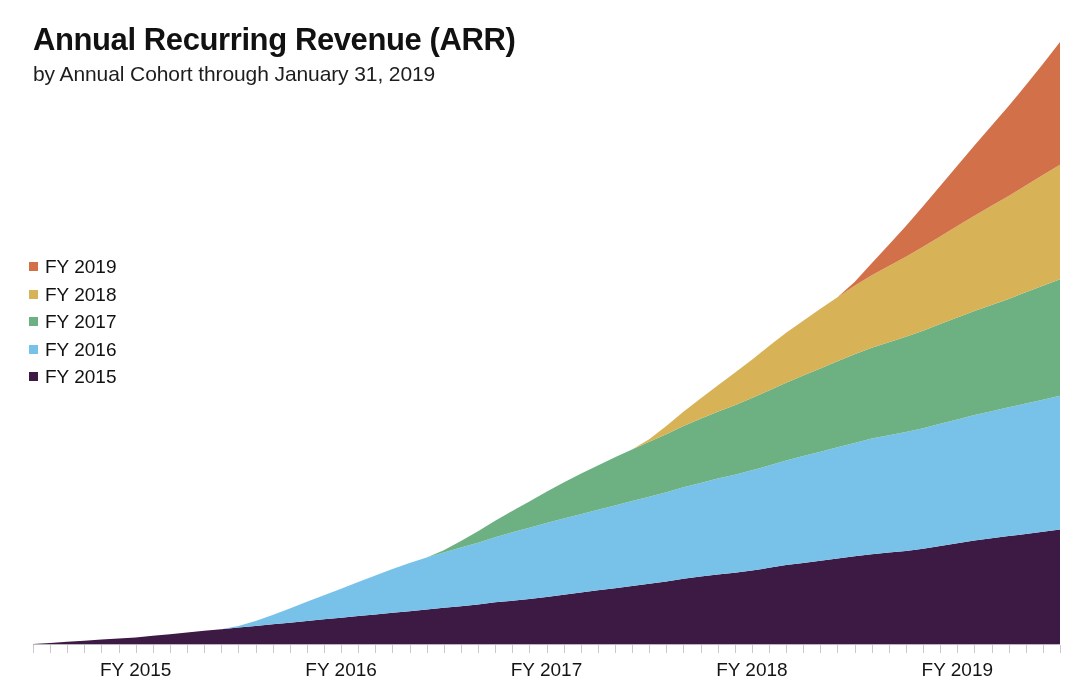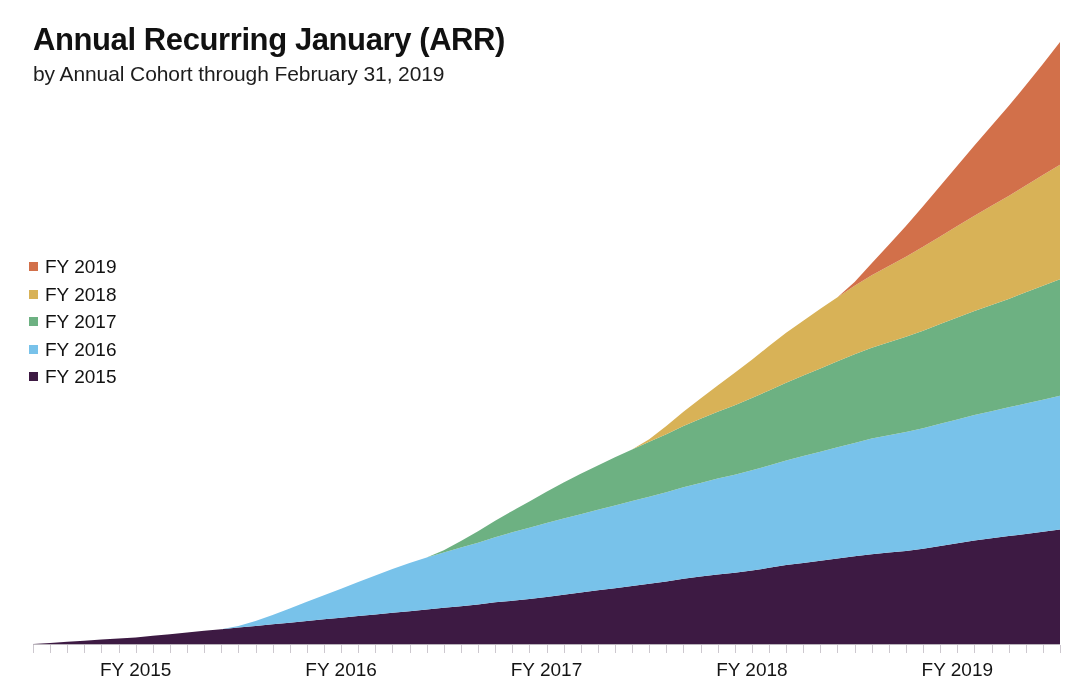--- a/index.html
+++ b/index.html
@@ -50,22 +50,22 @@
     position:absolute; top:0; font-size:19px; line-height:30px;
     color:#141414; transform:translateX(-50%); white-space:nowrap;
   }
 </style>
 </head>
 <body>
 
 <div id="chart-root">
 
   <div class="title-block">
-    <div class="chart-title">Annual Recurring January (ARR)</div>
-    <div class="chart-subtitle">by Annual Cohort through February 31, 2019</div>
+    <div class="chart-title">Annual Recurring Revenue (ARR)</div>
+    <div class="chart-subtitle">by Annual Cohort through January 31, 2019</div>
   </div>
 
   <div class="plot">
     <svg id="area-svg" viewBox="0 0 1027 602" preserveAspectRatio="none">
         <path d="M 0.00 602.00 L 17.12 602.00 L 34.23 602.00 L 51.35 602.00 L 68.47 602.00 L 85.58 602.00 L 102.70 602.00 L 119.82 602.00 L 136.93 602.00 L 154.05 602.00 L 171.17 602.00 L 188.28 602.00 L 205.40 602.00 L 222.52 602.00 L 239.63 602.00 L 256.75 602.00 L 273.87 602.00 L 290.98 602.00 L 308.10 602.00 L 325.22 602.00 L 342.33 602.00 L 359.45 602.00 L 376.57 602.00 L 393.68 602.00 L 410.80 602.00 L 427.92 602.00 L 445.03 602.00 L 462.15 602.00 L 479.27 602.00 L 496.38 602.00 L 513.50 602.00 L 530.62 602.00 L 547.73 602.00 L 564.85 602.00 L 581.97 602.00 L 599.08 602.00 L 616.20 602.00 L 633.32 602.00 L 650.43 602.00 L 667.55 602.00 L 684.67 602.00 L 701.78 602.00 L 718.90 602.00 L 736.02 602.00 L 753.13 602.00 L 770.25 602.00 L 787.37 602.00 L 804.48 602.00 L 821.60 602.00 L 838.72 602.00 L 855.83 602.00 L 872.95 602.00 L 890.07 602.00 L 907.18 602.00 L 924.30 602.00 L 941.42 602.00 L 958.53 602.00 L 975.65 602.00 L 992.77 602.00 L 1009.88 602.00 L 1027.00 602.00 L 1027.00 487.52 L 1009.88 489.71 L 992.77 491.90 L 975.65 494.09 L 958.53 496.28 L 941.42 498.47 L 924.30 501.21 L 907.18 503.95 L 890.07 506.69 L 872.95 508.88 L 855.83 510.52 L 838.72 512.17 L 821.60 514.36 L 804.48 516.55 L 787.37 518.74 L 770.25 520.93 L 753.13 523.12 L 736.02 525.86 L 718.90 528.60 L 701.78 530.79 L 684.67 532.43 L 667.55 534.62 L 650.43 536.82 L 633.32 539.55 L 616.20 541.75 L 599.08 543.94 L 581.97 546.13 L 564.85 548.32 L 547.73 550.51 L 530.62 552.70 L 513.50 554.89 L 496.38 557.08 L 479.27 558.73 L 462.15 560.37 L 445.03 562.56 L 427.92 564.20 L 410.80 565.85 L 393.68 567.49 L 376.57 569.13 L 359.45 570.78 L 342.33 572.42 L 325.22 574.06 L 308.10 575.71 L 290.98 577.35 L 273.87 578.99 L 256.75 580.64 L 239.63 582.28 L 222.52 583.92 L 205.40 585.57 L 188.28 587.21 L 171.17 588.85 L 154.05 590.50 L 136.93 592.14 L 119.82 593.78 L 102.70 595.43 L 85.58 596.52 L 68.47 597.62 L 51.35 598.71 L 34.23 599.81 L 17.12 600.90 L 0.00 602.00 Z" fill="#3d1a43" shape-rendering="geometricPrecision"></path>
         <path d="M 0.00 602.00 L 17.12 600.90 L 34.23 599.81 L 51.35 598.71 L 68.47 597.62 L 85.58 596.52 L 102.70 595.43 L 119.82 593.78 L 136.93 592.14 L 154.05 590.50 L 171.17 588.85 L 188.28 587.21 L 205.40 585.57 L 222.52 583.92 L 239.63 582.28 L 256.75 580.64 L 273.87 578.99 L 290.98 577.35 L 308.10 575.71 L 325.22 574.06 L 342.33 572.42 L 359.45 570.78 L 376.57 569.13 L 393.68 567.49 L 410.80 565.85 L 427.92 564.20 L 445.03 562.56 L 462.15 560.37 L 479.27 558.73 L 496.38 557.08 L 513.50 554.89 L 530.62 552.70 L 547.73 550.51 L 564.85 548.32 L 581.97 546.13 L 599.08 543.94 L 616.20 541.75 L 633.32 539.55 L 650.43 536.82 L 667.55 534.62 L 684.67 532.43 L 701.78 530.79 L 718.90 528.60 L 736.02 525.86 L 753.13 523.12 L 770.25 520.93 L 787.37 518.74 L 804.48 516.55 L 821.60 514.36 L 838.72 512.17 L 855.83 510.52 L 872.95 508.88 L 890.07 506.69 L 907.18 503.95 L 924.30 501.21 L 941.42 498.47 L 958.53 496.28 L 975.65 494.09 L 992.77 491.90 L 1009.88 489.71 L 1027.00 487.52 L 1027.00 353.86 L 1009.88 357.69 L 992.77 361.53 L 975.65 365.36 L 958.53 369.20 L 941.42 373.03 L 924.30 377.41 L 907.18 381.80 L 890.07 386.18 L 872.95 390.01 L 855.83 393.30 L 838.72 396.59 L 821.60 400.97 L 804.48 405.35 L 787.37 409.73 L 770.25 414.11 L 753.13 418.50 L 736.02 423.43 L 718.90 428.36 L 701.78 432.74 L 684.67 436.57 L 667.55 440.96 L 650.43 445.34 L 633.32 450.27 L 616.20 454.65 L 599.08 459.03 L 581.97 463.41 L 564.85 467.80 L 547.73 472.18 L 530.62 476.56 L 513.50 480.94 L 496.38 485.87 L 479.27 490.25 L 462.15 495.18 L 445.03 500.66 L 427.92 505.59 L 410.80 510.52 L 393.68 515.45 L 376.57 520.93 L 359.45 526.96 L 342.33 533.53 L 325.22 540.10 L 308.10 546.68 L 290.98 553.25 L 273.87 559.82 L 256.75 566.39 L 239.63 572.97 L 222.52 578.99 L 205.40 583.92 L 188.28 587.21 L 171.17 588.85 L 154.05 590.50 L 136.93 592.14 L 119.82 593.78 L 102.70 595.43 L 85.58 596.52 L 68.47 597.62 L 51.35 598.71 L 34.23 599.81 L 17.12 600.90 L 0.00 602.00 Z" fill="#78c2ea" shape-rendering="geometricPrecision"></path>
         <path d="M 0.00 602.00 L 17.12 600.90 L 34.23 599.81 L 51.35 598.71 L 68.47 597.62 L 85.58 596.52 L 102.70 595.43 L 119.82 593.78 L 136.93 592.14 L 154.05 590.50 L 171.17 588.85 L 188.28 587.21 L 205.40 583.92 L 222.52 578.99 L 239.63 572.97 L 256.75 566.39 L 273.87 559.82 L 290.98 553.25 L 308.10 546.68 L 325.22 540.10 L 342.33 533.53 L 359.45 526.96 L 376.57 520.93 L 393.68 515.45 L 410.80 510.52 L 427.92 505.59 L 445.03 500.66 L 462.15 495.18 L 479.27 490.25 L 496.38 485.87 L 513.50 480.94 L 530.62 476.56 L 547.73 472.18 L 564.85 467.80 L 581.97 463.41 L 599.08 459.03 L 616.20 454.65 L 633.32 450.27 L 650.43 445.34 L 667.55 440.96 L 684.67 436.57 L 701.78 432.74 L 718.90 428.36 L 736.02 423.43 L 753.13 418.50 L 770.25 414.11 L 787.37 409.73 L 804.48 405.35 L 821.60 400.97 L 838.72 396.59 L 855.83 393.30 L 872.95 390.01 L 890.07 386.18 L 907.18 381.80 L 924.30 377.41 L 941.42 373.03 L 958.53 369.20 L 975.65 365.36 L 992.77 361.53 L 1009.88 357.69 L 1027.00 353.86 L 1027.00 237.18 L 1009.88 243.76 L 992.77 250.33 L 975.65 256.90 L 958.53 262.93 L 941.42 268.96 L 924.30 275.53 L 907.18 282.10 L 890.07 288.68 L 872.95 294.70 L 855.83 300.18 L 838.72 305.66 L 821.60 312.23 L 804.48 319.35 L 787.37 326.47 L 770.25 333.59 L 753.13 340.71 L 736.02 348.38 L 718.90 356.05 L 701.78 363.17 L 684.67 369.75 L 667.55 376.87 L 650.43 383.99 L 633.32 392.20 L 616.20 399.87 L 599.08 407.54 L 581.97 415.21 L 564.85 423.43 L 547.73 431.64 L 530.62 440.41 L 513.50 449.72 L 496.38 459.58 L 479.27 468.89 L 462.15 478.75 L 445.03 489.16 L 427.92 499.02 L 410.80 508.33 L 393.68 515.45 L 376.57 520.93 L 359.45 526.96 L 342.33 533.53 L 325.22 540.10 L 308.10 546.68 L 290.98 553.25 L 273.87 559.82 L 256.75 566.39 L 239.63 572.97 L 222.52 578.99 L 205.40 583.92 L 188.28 587.21 L 171.17 588.85 L 154.05 590.50 L 136.93 592.14 L 119.82 593.78 L 102.70 595.43 L 85.58 596.52 L 68.47 597.62 L 51.35 598.71 L 34.23 599.81 L 17.12 600.90 L 0.00 602.00 Z" fill="#6db182" shape-rendering="geometricPrecision"></path>
         <path d="M 0.00 602.00 L 17.12 600.90 L 34.23 599.81 L 51.35 598.71 L 68.47 597.62 L 85.58 596.52 L 102.70 595.43 L 119.82 593.78 L 136.93 592.14 L 154.05 590.50 L 171.17 588.85 L 188.28 587.21 L 205.40 583.92 L 222.52 578.99 L 239.63 572.97 L 256.75 566.39 L 273.87 559.82 L 290.98 553.25 L 308.10 546.68 L 325.22 540.10 L 342.33 533.53 L 359.45 526.96 L 376.57 520.93 L 393.68 515.45 L 410.80 508.33 L 427.92 499.02 L 445.03 489.16 L 462.15 478.75 L 479.27 468.89 L 496.38 459.58 L 513.50 449.72 L 530.62 440.41 L 547.73 431.64 L 564.85 423.43 L 581.97 415.21 L 599.08 407.54 L 616.20 399.87 L 633.32 392.20 L 650.43 383.99 L 667.55 376.87 L 684.67 369.75 L 701.78 363.17 L 718.90 356.05 L 736.02 348.38 L 753.13 340.71 L 770.25 333.59 L 787.37 326.47 L 804.48 319.35 L 821.60 312.23 L 838.72 305.66 L 855.83 300.18 L 872.95 294.70 L 890.07 288.68 L 907.18 282.10 L 924.30 275.53 L 941.42 268.96 L 958.53 262.93 L 975.65 256.90 L 992.77 250.33 L 1009.88 243.76 L 1027.00 237.18 L 1027.00 122.70 L 1009.88 133.11 L 992.77 143.52 L 975.65 153.92 L 958.53 163.78 L 941.42 173.64 L 924.30 184.05 L 907.18 194.46 L 890.07 204.87 L 872.95 214.73 L 855.83 224.04 L 838.72 233.35 L 821.60 243.76 L 804.48 255.26 L 787.37 266.76 L 770.25 278.82 L 753.13 290.87 L 736.02 304.01 L 718.90 317.71 L 701.78 330.85 L 684.67 343.45 L 667.55 356.60 L 650.43 369.75 L 633.32 383.99 L 616.20 397.13 L 599.08 407.54 L 581.97 415.21 L 564.85 423.43 L 547.73 431.64 L 530.62 440.41 L 513.50 449.72 L 496.38 459.58 L 479.27 468.89 L 462.15 478.75 L 445.03 489.16 L 427.92 499.02 L 410.80 508.33 L 393.68 515.45 L 376.57 520.93 L 359.45 526.96 L 342.33 533.53 L 325.22 540.10 L 308.10 546.68 L 290.98 553.25 L 273.87 559.82 L 256.75 566.39 L 239.63 572.97 L 222.52 578.99 L 205.40 583.92 L 188.28 587.21 L 171.17 588.85 L 154.05 590.50 L 136.93 592.14 L 119.82 593.78 L 102.70 595.43 L 85.58 596.52 L 68.47 597.62 L 51.35 598.71 L 34.23 599.81 L 17.12 600.90 L 0.00 602.00 Z" fill="#d8b257" shape-rendering="geometricPrecision"></path>
         <path d="M 0.00 602.00 L 17.12 600.90 L 34.23 599.81 L 51.35 598.71 L 68.47 597.62 L 85.58 596.52 L 102.70 595.43 L 119.82 593.78 L 136.93 592.14 L 154.05 590.50 L 171.17 588.85 L 188.28 587.21 L 205.40 583.92 L 222.52 578.99 L 239.63 572.97 L 256.75 566.39 L 273.87 559.82 L 290.98 553.25 L 308.10 546.68 L 325.22 540.10 L 342.33 533.53 L 359.45 526.96 L 376.57 520.93 L 393.68 515.45 L 410.80 508.33 L 427.92 499.02 L 445.03 489.16 L 462.15 478.75 L 479.27 468.89 L 496.38 459.58 L 513.50 449.72 L 530.62 440.41 L 547.73 431.64 L 564.85 423.43 L 581.97 415.21 L 599.08 407.54 L 616.20 397.13 L 633.32 383.99 L 650.43 369.75 L 667.55 356.60 L 684.67 343.45 L 701.78 330.85 L 718.90 317.71 L 736.02 304.01 L 753.13 290.87 L 770.25 278.82 L 787.37 266.76 L 804.48 255.26 L 821.60 243.76 L 838.72 233.35 L 855.83 224.04 L 872.95 214.73 L 890.07 204.87 L 907.18 194.46 L 924.30 184.05 L 941.42 173.64 L 958.53 163.78 L 975.65 153.92 L 992.77 143.52 L 1009.88 133.11 L 1027.00 122.70 L 1027.00 0.00 L 1009.88 21.91 L 992.77 43.27 L 975.65 64.09 L 958.53 83.81 L 941.42 103.53 L 924.30 123.80 L 907.18 144.06 L 890.07 164.33 L 872.95 184.05 L 855.83 202.68 L 838.72 221.30 L 821.60 239.92 L 804.48 255.26 L 787.37 266.76 L 770.25 278.82 L 753.13 290.87 L 736.02 304.01 L 718.90 317.71 L 701.78 330.85 L 684.67 343.45 L 667.55 356.60 L 650.43 369.75 L 633.32 383.99 L 616.20 397.13 L 599.08 407.54 L 581.97 415.21 L 564.85 423.43 L 547.73 431.64 L 530.62 440.41 L 513.50 449.72 L 496.38 459.58 L 479.27 468.89 L 462.15 478.75 L 445.03 489.16 L 427.92 499.02 L 410.80 508.33 L 393.68 515.45 L 376.57 520.93 L 359.45 526.96 L 342.33 533.53 L 325.22 540.10 L 308.10 546.68 L 290.98 553.25 L 273.87 559.82 L 256.75 566.39 L 239.63 572.97 L 222.52 578.99 L 205.40 583.92 L 188.28 587.21 L 171.17 588.85 L 154.05 590.50 L 136.93 592.14 L 119.82 593.78 L 102.70 595.43 L 85.58 596.52 L 68.47 597.62 L 51.35 598.71 L 34.23 599.81 L 17.12 600.90 L 0.00 602.00 Z" fill="#d2704a" shape-rendering="geometricPrecision"></path>
       </svg>

